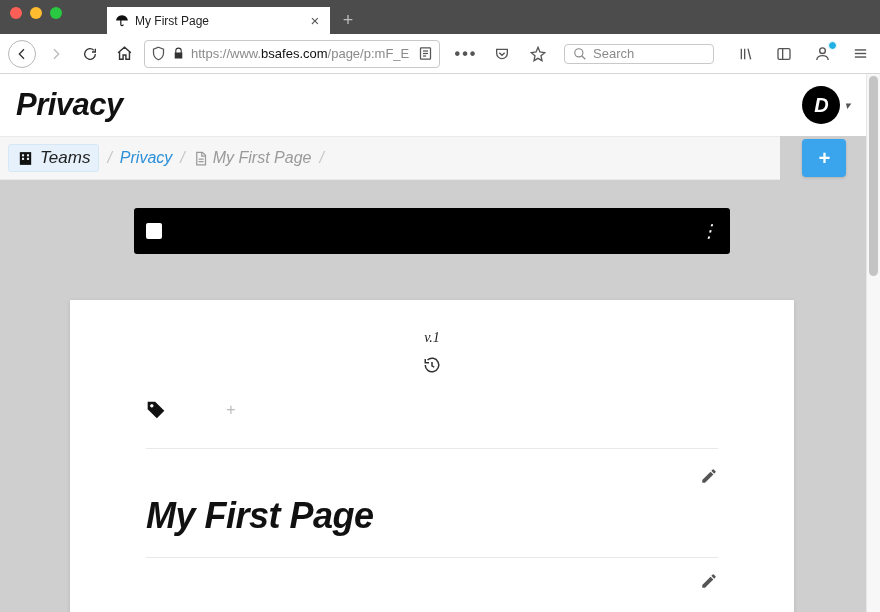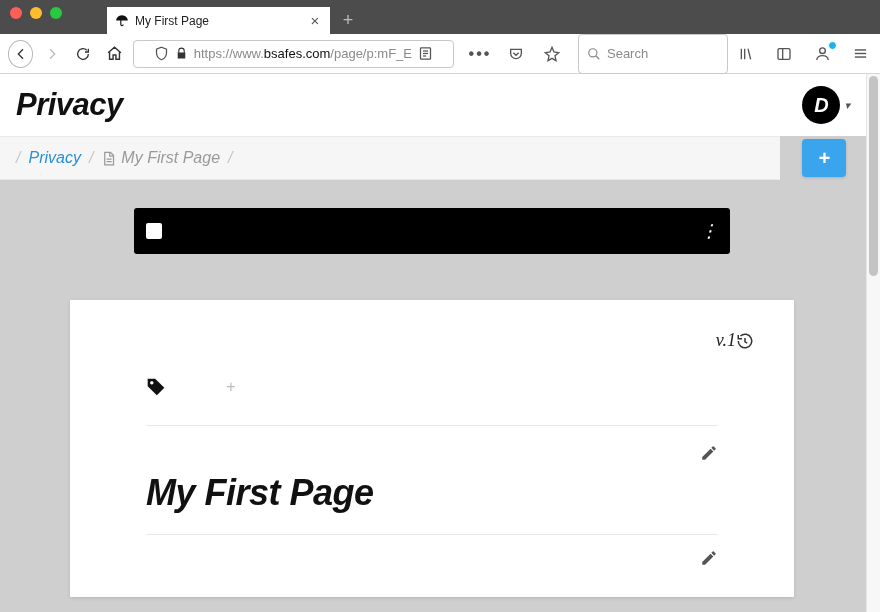--- a/index.html
+++ b/index.html
@@ -19,26 +19,26 @@
   .tab .favicon { width: 14px; height: 14px; display: flex; align-items: center; justify-content: center; }
   .tab .title { flex: 1; white-space: nowrap; overflow: hidden; text-overflow: ellipsis; }
   .tab .close { width: 14px; height: 14px; color: #555; font-size: 15px; line-height: 14px; text-align: center; }
   .newtab { width: 28px; height: 27px; display: flex; align-items: center; justify-content: center; color: #bbb; font-size: 18px; border-radius: 3px; margin-left: 4px; }
 
   
   .browser-toolbar { height: 40px; background: #fff; border-bottom: 1px solid #d6d6d6; display: flex; align-items: center; padding: 0 8px; gap: 6px; }
   .nav-btn { width: 28px; height: 28px; display: flex; align-items: center; justify-content: center; color: #555; border-radius: 4px; }
   .nav-btn.circled { border: 1px solid #b8b8b8; border-radius: 50%; width: 28px; height: 28px; }
   .nav-btn.disabled { color: #bbb; }
-  .urlbar { flex: 0 0 296px; height: 28px; border: 1px solid #c9c9c9; border-radius: 4px; display: flex; align-items: center; padding: 0 20px; gap: 6px; font-size: 13px; color: #666; background: #fff; }
+  .urlbar { flex: 0 0 296px; height: 28px; border: 1px solid #c9c9c9; border-radius: 4px; display: flex; align-items: center; padding: 0 6px; gap: 6px; font-size: 13px; color: #666; background: #fff; }
   .urlbar .urltext { flex: 1; white-space: nowrap; overflow: hidden; color: #8a8a8a; }
   .urlbar .urltext .domain { color: #111; }
   .icon-btn { width: 24px; height: 24px; display: flex; align-items: center; justify-content: center; color: #555; }
   .icon-row { display: flex; align-items: center; gap: 12px; margin: 0 8px; }
-  .searchbox { flex: 0 0 150px; height: 40px; border: 1px solid #c9c9c9; border-radius: 4px; display: flex; align-items: center; padding: 0 8px; gap: 6px; color: #8a8a8a; font-size: 13px; }
+  .searchbox { flex: 0 0 150px; height: 20px; border: 1px solid #c9c9c9; border-radius: 4px; display: flex; align-items: center; padding: 0 8px; gap: 6px; color: #8a8a8a; font-size: 13px; }
   .toolbar-right { margin-left: auto; display: flex; align-items: center; gap: 14px; }
   .profile-dot { position: relative; }
   .profile-dot::after { content: ''; position: absolute; top: -1px; right: -3px; width: 7px; height: 7px; background: #1fb1e6; border-radius: 50%; border: 1px solid #fff; }
 
   
   .viewport { position: relative; height: calc(612px - 6px - 28px - 40px); background: #cfcfcf; overflow: hidden; font-style: italic; }
   .vscrollbar { position: absolute; top: 0; right: 0; bottom: 0; width: 14px; background: #f7f7f7; border-left: 1px solid #e6e6e6; }
   .vscrollbar .thumb { position: absolute; top: 2px; left: 2px; right: 2px; height: 200px; background: #c4c4c4; border-radius: 6px; }
 
   
@@ -58,21 +58,21 @@
   .crumb-current { color: #9a9a9a; display: inline-flex; align-items: center; gap: 5px; }
   .add-btn { width: 44px; height: 38px; margin-left: 22px; background: #3aa4ec; color: #fff; border-radius: 4px; display: flex; align-items: center; justify-content: center; font-size: 20px; font-weight: 700; box-shadow: 0 1px 3px rgba(0,0,0,.15); }
 
   
   .blackbar { position: absolute; top: 134px; left: 134px; width: 596px; height: 46px; background: #000; border-radius: 3px; display: flex; align-items: center; padding: 0 12px; }
   .blackbar .square { width: 16px; height: 16px; background: #fff; border-radius: 2px; }
   .blackbar .kebab { margin-left: auto; color: #fff; font-size: 18px; letter-spacing: 0; }
 
   
   .page-card { position: absolute; top: 226px; left: 70px; width: 724px; background: #fff; box-shadow: 0 1px 4px rgba(0,0,0,.12); padding: 30px 40px 30px 40px; }
-  .version-row { display: flex; justify-content: flex-end; align-items: center; font-family: Georgia, 'Times New Roman', serif; font-size: 18px; color: #222; }
+  .version-row { display: flex; justify-content: flex-end; align-items: center; gap: 10px; font-family: Georgia, 'Times New Roman', serif; font-size: 14px; color: #222; flex-direction: column; }
   .history-icon { width: 18px; height: 18px; color: #333; }
   .tag-row { margin-top: 26px; display: flex; align-items: center; gap: 60px; padding: 0 36px; }
   .tag-icon { width: 20px; height: 20px; color: #222; transform: rotate(0deg); }
   .tag-add { color: #bbb; font-size: 16px; }
   .divider { border: none; border-top: 1px solid #e8e8e8; margin: 28px 36px 0 36px; }
   .edit-row { display: flex; justify-content: flex-end; padding: 18px 36px 0 36px; }
   .pencil-icon { width: 18px; height: 18px; color: #555; }
   .page-h1 { font-size: 36px; font-weight: 700; color: #111; padding: 10px 36px 20px 36px; letter-spacing: -0.5px; }
   .divider2 { border: none; border-top: 1px solid #e8e8e8; margin: 0 36px; }
 
@@ -209,20 +209,30 @@
   <div class="app-header">
     <div class="app-title">Privacy</div>
     <div class="avatar-wrap">
       <div class="avatar">D</div>
       <span class="caret">▾</span>
     </div>
   </div>
 
   <div class="crumb-row">
     <div class="crumb-box">
+      <span class="crumb-teams">
+        <svg class="building-icon" viewBox="0 0 24 24" fill="#111">
+            <rect x="4" y="3" width="16" height="18"></rect>
+            <rect x="7" y="6" width="3" height="3" fill="#e6f1fb"></rect>
+            <rect x="14" y="6" width="3" height="3" fill="#e6f1fb"></rect>
+            <rect x="7" y="11" width="3" height="3" fill="#e6f1fb"></rect>
+            <rect x="14" y="11" width="3" height="3" fill="#e6f1fb"></rect>
+          </svg>
+        <span>Teams</span>
+      </span>
       <span class="crumb-sep">/</span>
       <span class="crumb-link">Privacy</span>
       <span class="crumb-sep">/</span>
       <span class="crumb-current">
         <svg viewBox="0 0 24 24" width="15" height="15" fill="none" stroke="#9a9a9a" stroke-width="2">
             <path d="M6 2h9l5 5v15H6z"></path>
             <path d="M14 2v6h6"></path>
             <line x1="9" y1="13" x2="17" y2="13"></line>
             <line x1="9" y1="17" x2="17" y2="17"></line>
           </svg>

